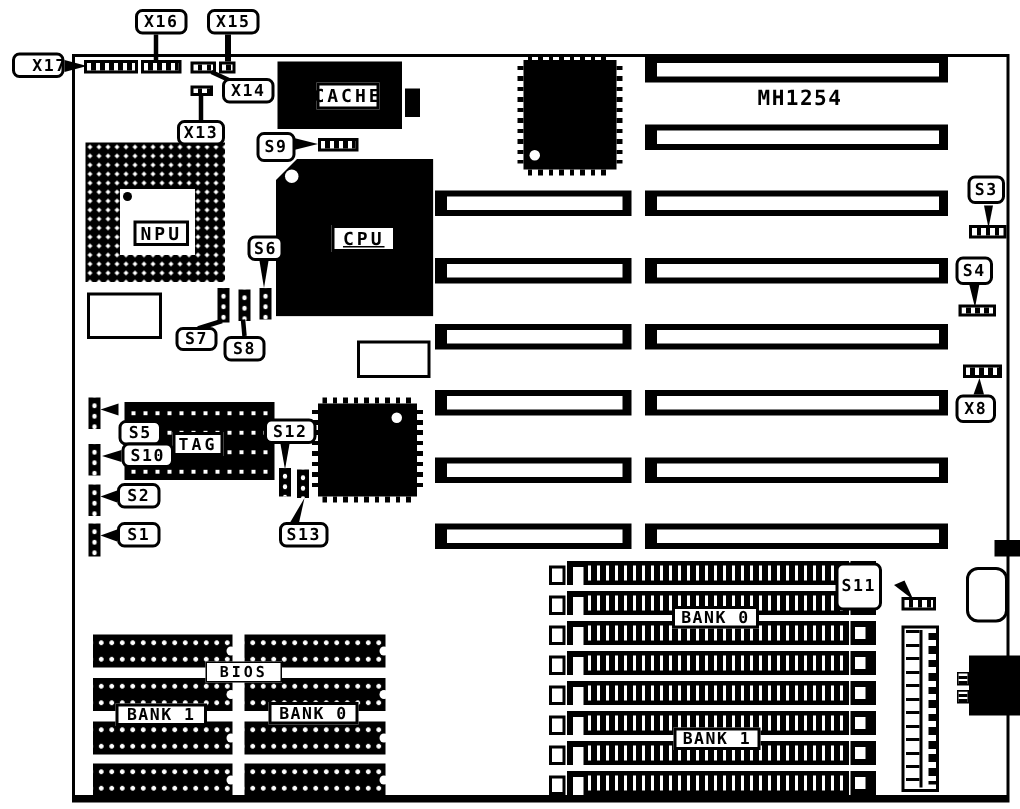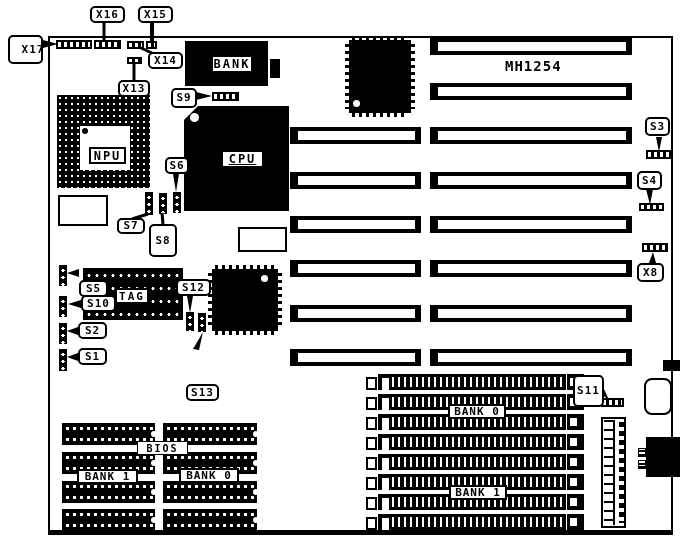--- a/index.html
+++ b/index.html
@@ -136,21 +136,21 @@
   <div class="cl" style="left:89px;top:147px;width:37px;height:17px;">NPU</div>
 
   <div class="chip" style="left:184px;top:106px;width:105px;height:105px;
        clip-path:polygon(14px 0,100% 0,100% 100%,0 100%,0 14px);">
     <div class="dot" style="left:6px;top:7px;width:9px;height:9px;"></div>
   </div>
   <div class="cl" style="left:221px;top:150px;width:43px;height:18px;text-decoration:underline;">CPU</div>
 
   <div class="chip" style="left:185px;top:41px;width:83px;height:45px;"></div>
   <div class="chip" style="left:270px;top:59px;width:10px;height:19px;"></div>
-  <div class="cl" style="left:211px;top:55px;width:42px;height:18px;">BANK</div>
+  <div class="cl" style="left:211px;top:55px;width:42px;height:18px;">CACHE</div>
 
   <div class="pinsH" style="left:352px;top:36px;width:56px;"></div>
   <div class="pinsH" style="left:352px;top:113px;width:56px;"></div>
   <div class="pinsV" style="left:345px;top:44px;height:65px;"></div>
   <div class="pinsV" style="left:411px;top:44px;height:65px;"></div>
   <div class="chip" style="left:349px;top:40px;width:62px;height:73px;">
     <div class="dot" style="left:4px;top:60px;width:7px;height:7px;"></div>
   </div>
 
   <div class="pinsH" style="left:215px;top:265px;width:60px;"></div>
@@ -278,33 +278,33 @@
     <polygon points="78,327 78,335 67,331" fill="#000"></polygon>
     <polygon points="78,353 78,361 67,357" fill="#000"></polygon>
     <polygon points="187,296 193,296 190,313" fill="#000"></polygon>
     <polygon points="193,349 199,350 203,332" fill="#000"></polygon>
     <polygon points="656,137 662,137 659,152" fill="#000"></polygon>
     <polygon points="646,189 653,189 650,205" fill="#000"></polygon>
     <polygon points="649,263 656,263 653,252" fill="#000"></polygon>
     <polygon points="596,390 603,387 609,400" fill="#000"></polygon>
   </svg>
 
-  <div class="co" style="left:8px;top:35px;width:35px;height:29px;padding-left:15px;">X17</div>
+  <div class="co" style="left:8px;top:35px;width:35px;height:17px;padding-left:15px;">X17</div>
   <div class="co" style="left:90px;top:6px;width:35px;height:17px;">X16</div>
   <div class="co" style="left:138px;top:6px;width:35px;height:17px;">X15</div>
   <div class="co" style="left:148px;top:52px;width:35px;height:17px;">X14</div>
   <div class="co" style="left:118px;top:80px;width:32px;height:17px;">X13</div>
   <div class="co" style="left:171px;top:88px;width:26px;height:20px;">S9</div>
   <div class="co" style="left:165px;top:157px;width:24px;height:17px;">S6</div>
   <div class="co" style="left:117px;top:218px;width:28px;height:16px;">S7</div>
-  <div class="co" style="left:149px;top:224px;width:28px;height:33px;">S8</div>
+  <div class="co" style="left:149px;top:224px;width:28px;height:17px;">S8</div>
   <div class="co" style="left:79px;top:280px;width:29px;height:17px;">S5</div>
   <div class="co" style="left:81px;top:295px;width:35px;height:17px;">S10</div>
   <div class="co" style="left:78px;top:322px;width:29px;height:17px;">S2</div>
   <div class="co" style="left:78px;top:348px;width:29px;height:17px;">S1</div>
   <div class="co" style="left:176px;top:279px;width:35px;height:17px;">S12</div>
-  <div class="co" style="left:186px;top:348px;width:33px;height:17px;margin-top:36px;">S13</div>
+  <div class="co" style="left:186px;top:348px;width:33px;height:17px;">S13</div>
   <div class="co" style="left:645px;top:117px;width:25px;height:19px;">S3</div>
   <div class="co" style="left:637px;top:171px;width:25px;height:19px;">S4</div>
   <div class="co" style="left:637px;top:263px;width:27px;height:19px;">X8</div>
-  <div class="co" style="left:573px;top:375px;width:31px;height:32px;">S11</div>
+  <div class="co" style="left:557px;top:375px;width:31px;height:32px;">S11</div>
 
 </div>
 
 </body></html>

